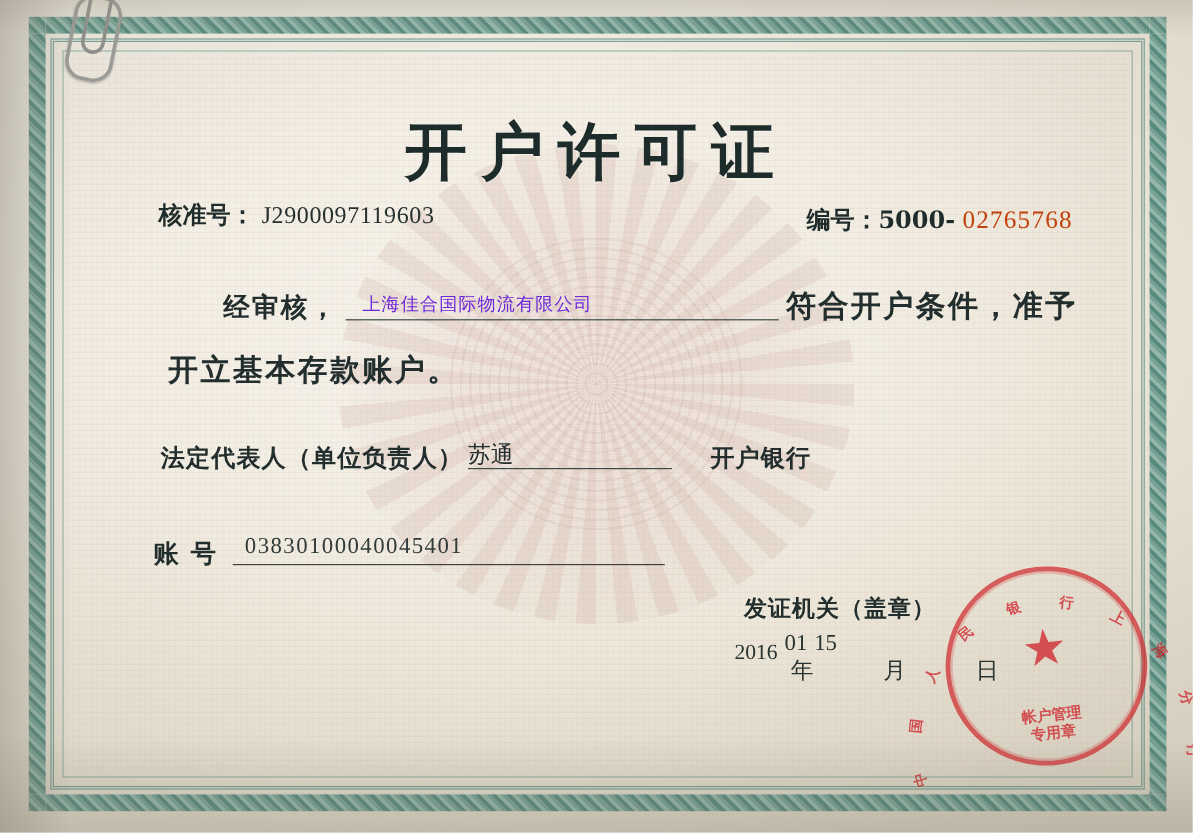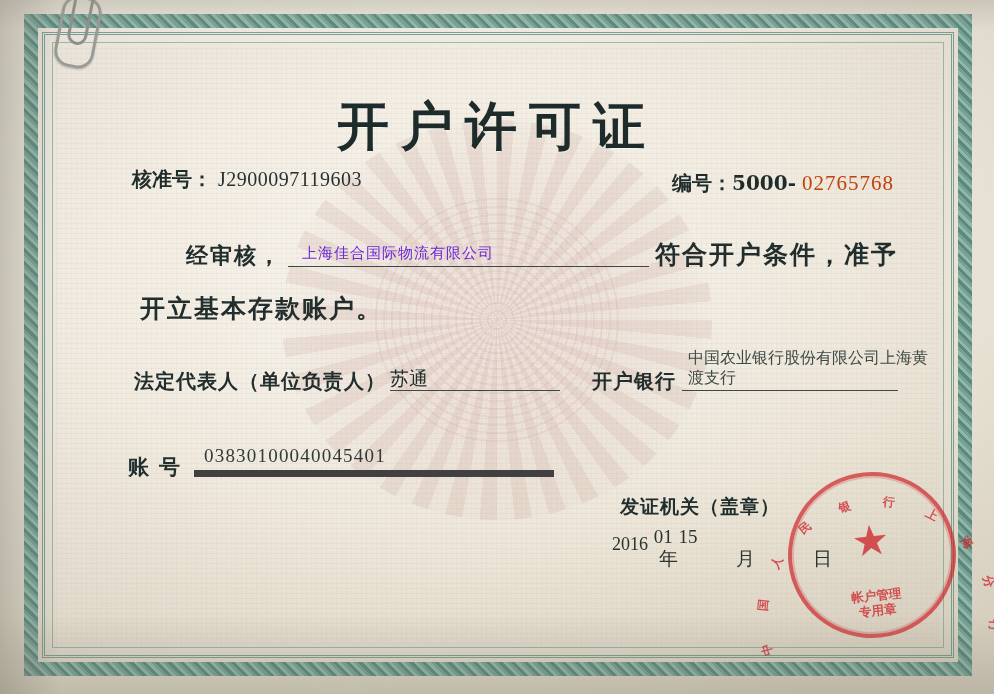--- a/index.html
+++ b/index.html
@@ -273,21 +273,21 @@
   }
   .acct-row .acct-label {
     font-family: "DejaVu Serif", serif;
     font-weight: 700;
     font-size: 21px;
     letter-spacing: 10px;
     white-space: nowrap;
   }
   .acct-fill {
     flex: 1;
-    border-bottom: 7px solid #404040;
+    border-bottom: 1px solid #404040;
     margin: 0 0 4px 4px;
     position: relative;
     height: 26px;
   }
   .acct-fill .hw {
     position: absolute;
     left: 10px;
     bottom: 3px;
     font-family: "Liberation Serif", serif;
     font-size: 19px;
@@ -434,26 +434,20 @@
     </div>
 
     <div class="row body-line2">开立基本存款账户。</div>
 
     <div class="row rep-row">
       <span class="rep-label">法定代表人（单位负责人）</span>
       <span class="rep-fill">
         <span class="handwriting">苏通</span>
       </span>
       <span class="bank-label">开户银行</span>
-      <span class="bank-fill">
-        <span class="hw-two">
-          <span class="l1">中国农业银行股份有限公司上海黄</span>
-          <span>渡支行</span>
-        </span>
-      </span>
     </div>
 
     <div class="row acct-row">
       <span class="acct-label">账号</span>
       <span class="acct-fill">
         <span class="hw">03830100040045401</span>
       </span>
     </div>
 
     <div class="row issuer">发证机关（盖章）</div>

